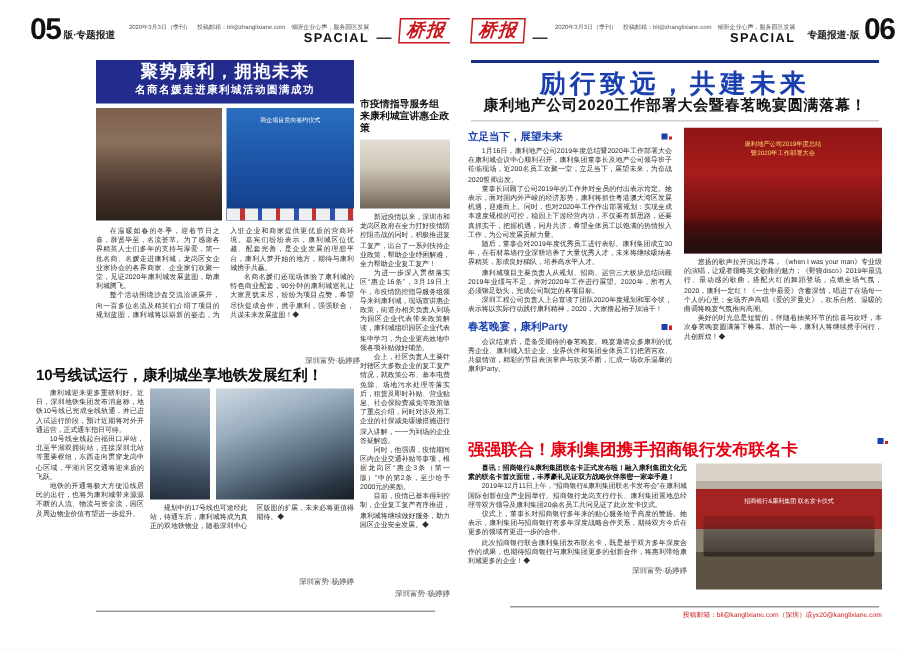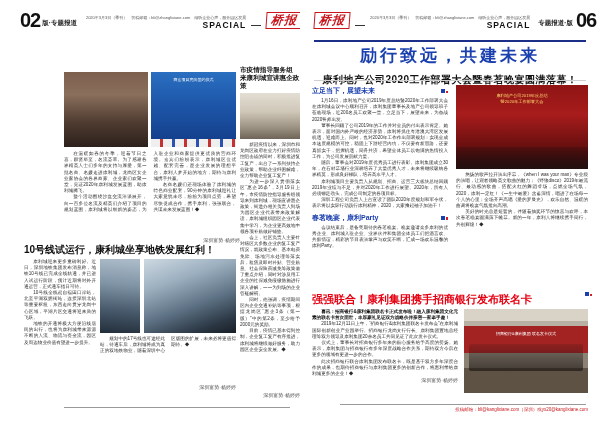--- a/index.html
+++ b/index.html
@@ -52,21 +52,21 @@
   .ph-tower{flex:0 0 40px;background:linear-gradient(185deg,#aebdcb 0%,#8094a6 35%,#46586a 70%,#232e3a 100%);}
   .ph-glass{flex:1;background:linear-gradient(160deg,#cdd9e2 0%,#9db0c0 30%,#5d7284 60%,#2b3744 85%,#171f27 100%);}
   .a3-sub{margin-top:3px;height:46px;column-count:2;column-gap:6px;overflow:hidden;}
   .a3-byline{margin-top:2px;}
 
   .pl-footline{position:absolute;left:64px;top:407px;width:226px;border-top:0.8px solid #999;}
 
   
   .navyline{position:absolute;left:14px;top:40px;width:272px;height:2px;background:#1c2f88;}
   .r-head{position:absolute;left:0;top:44px;width:300px;text-align:center;font-size:17px;font-weight:bold;color:#1a3fae;letter-spacing:3px;}
-  .r-subhead{position:absolute;left:0;top:73px;width:300px;text-align:center;font-size:10px;font-weight:bold;color:#141414;letter-spacing:0.5px;}
+  .r-subhead{position:absolute;left:0;top:63px;width:300px;text-align:center;font-size:10px;font-weight:bold;color:#141414;letter-spacing:0.5px;}
   .r-div{position:absolute;left:14px;top:80px;width:272px;border-top:0.6px solid #cfcfcf;}
   .r-cols{position:absolute;left:12px;top:85px;width:276px;height:203px;display:flex;gap:8px;}
   .r-colL{flex:0 0 136px;overflow:hidden;}
   .r-colR{flex:1;overflow:hidden;}
   .sec-head{display:flex;align-items:center;justify-content:space-between;color:#1a3fae;font-weight:bold;font-size:7px;margin:1px 0 2px 0;}
   .marker{display:inline-flex;gap:1px;}
   .marker i{display:block;width:4px;height:4px;background:#1a3fae;}
   .marker i.red{width:2.5px;height:2.5px;background:#d21f26;margin-top:1.5px;}
   .ph-redstage{width:100%;height:84px;background:linear-gradient(180deg,#8f1414 0%,#a81c1c 35%,#6e1010 70%,#3f0a0a 100%);margin-bottom:3px;}
   .ph-redstage .ban{position:absolute;top:8px;left:0;right:0;text-align:center;color:#ffd76e;font-size:4.2px;line-height:6px;}
@@ -84,31 +84,35 @@
   .pr-mail{position:absolute;left:12px;top:407px;width:276px;text-align:right;font-size:4.5px;color:#c8181d;}
 </style>
 </head>
 <body>
 
 <div class="spread">
 
   <section class="page page-left">
 
     <div class="hdr" style="left:20px;width:268px;">
-      <span class="no">02</span>
+      <span class="no">05</span>
       <span class="lbl">版·专题报道</span>
       <span class="vbar"></span>
       <span class="mid">
         <span class="dateline">2020年3月3日（季刊）　投稿邮箱：bli@zhanglixiane.com　倾听企业心声，服务园区发展</span>
         <span class="spacial">SPACIAL</span>
       </span>
       <span class="hline"></span>
       <span class="logo-box">桥报</span>
     </div>
 
+    <div class="banner">
+      <span class="t1">聚势康利，拥抱未来</span>
+      <span class="t2">名商名媛走进康利城活动圆满成功</span>
+    </div>
     <div class="a1-photos">
       <div class="photo ph-warm"></div>
       <div class="photo ph-sign">
         <span class="cap">商企项目意向签约仪式</span>
         <span class="logos"></span>
       </div>
     </div>
     <div class="a1-text">
       <p class="para">在温暖如春的冬季，迎着节日之喜，群贤毕至，名流荟萃。为了感谢各界精英人士们多年的支持与厚爱，第一批名商、名媛走进康利城，龙岗区女企业家协会的各界商家、企业家们欢聚一堂，见证2020年康利城发展蓝图，助康利城腾飞。</p>
       <p class="para">整个活动围绕沙盘交流洽谈展开，向一百多位名流及精英们介绍了项目的规划蓝图，康利城将以崭新的姿态，为入驻企业和商家提供更优质的营商环境。嘉宾们纷纷表示，康利城区位优越、配套完善，是企业发展的理想平台，康利人梦开始的地方，期待与康利城携手共赢。</p>

